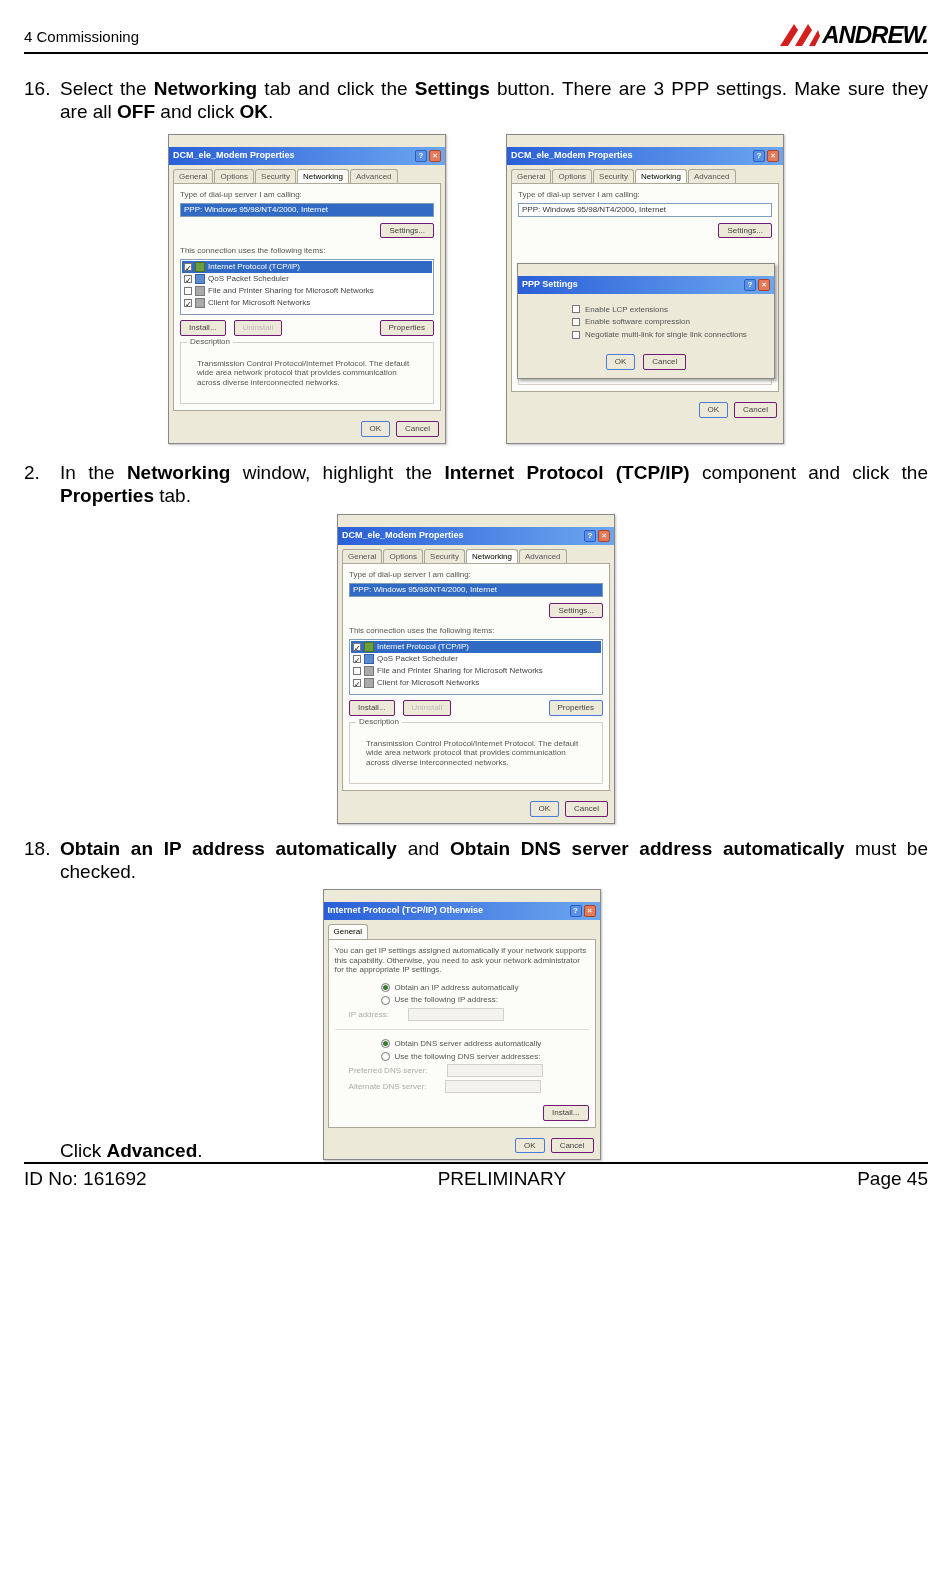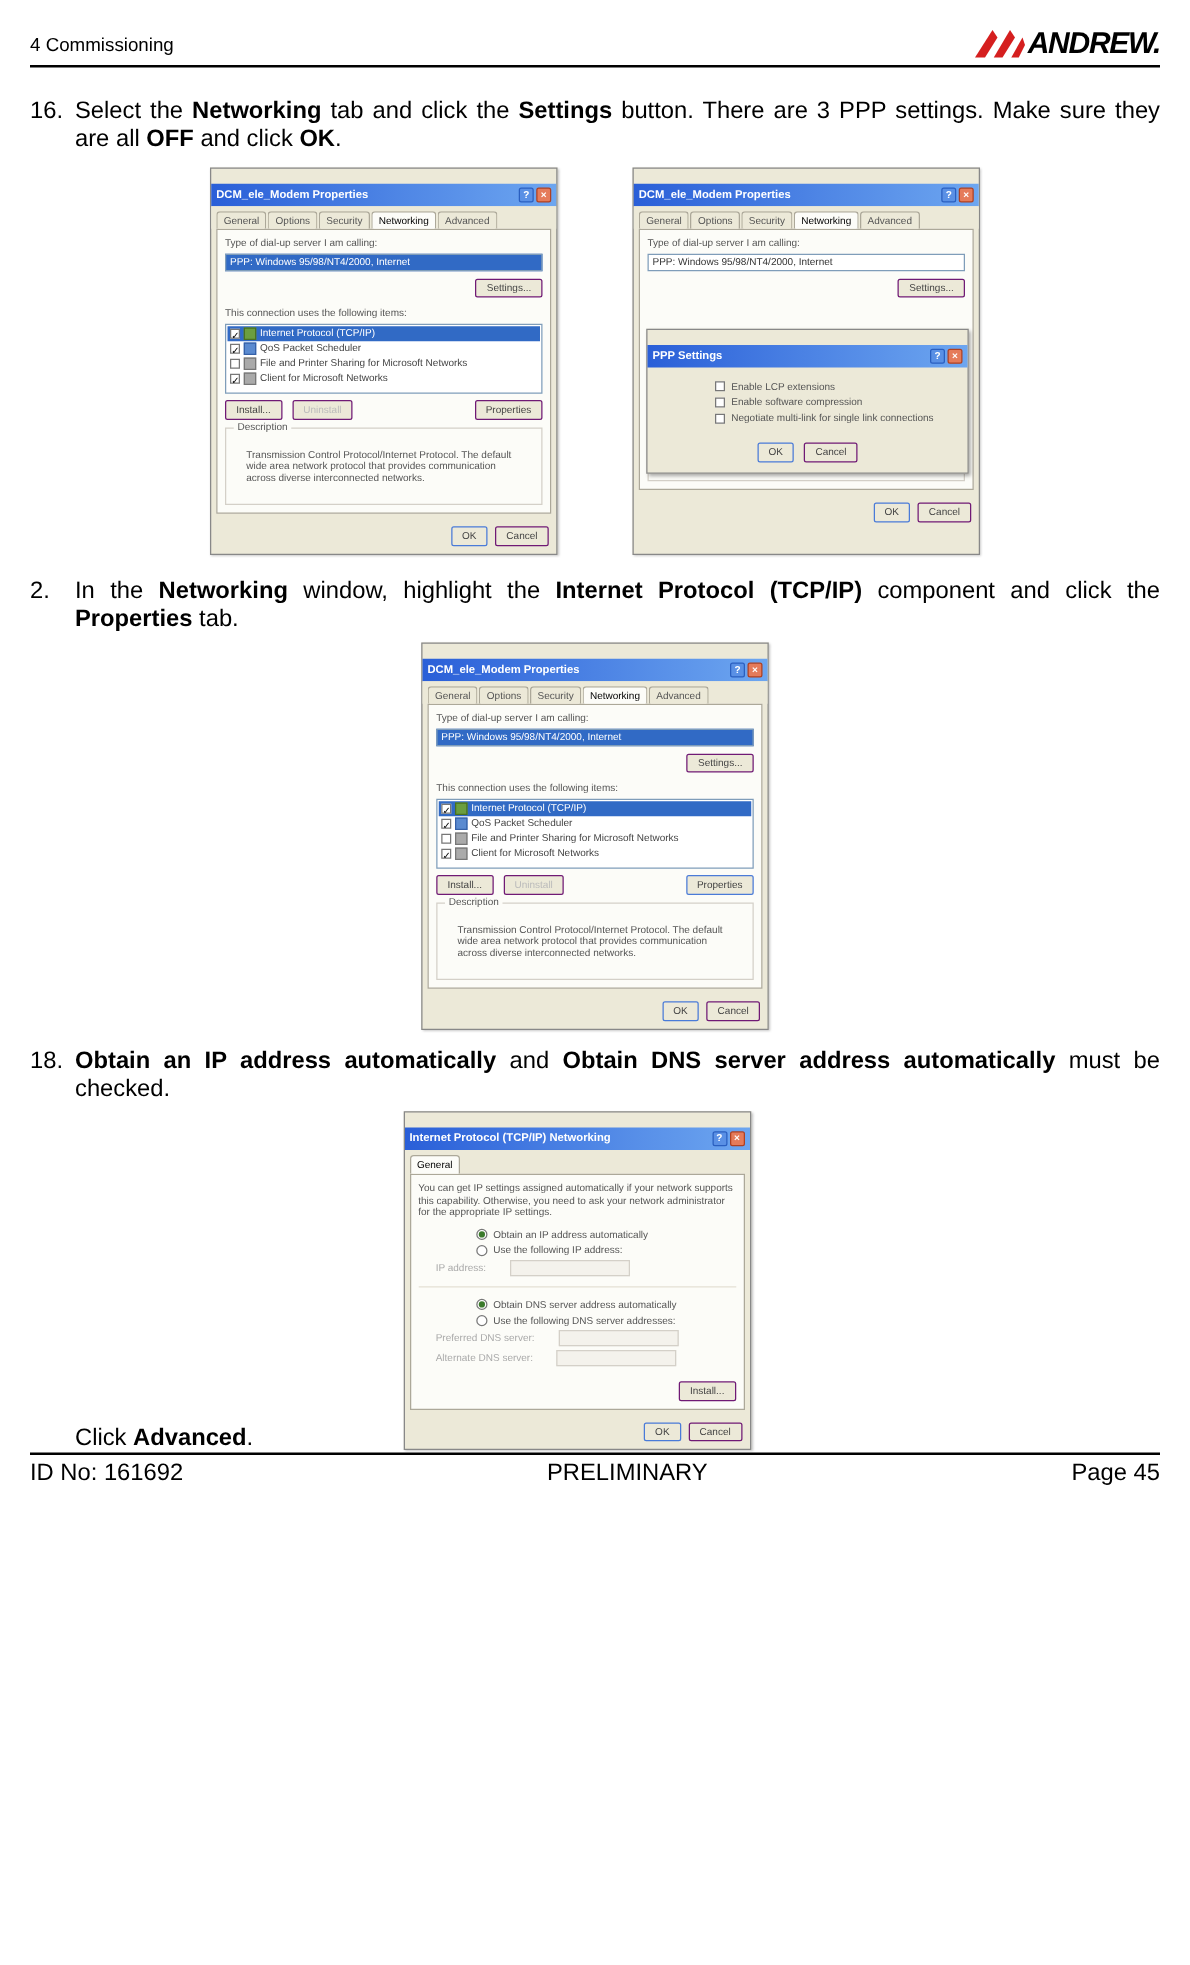--- a/index.html
+++ b/index.html
@@ -405,21 +405,21 @@
 
   <div class="step">
     <div class="step-num">18.</div>
     <div class="step-body"><b>Obtain an IP address automatically</b> and <b>Obtain DNS server address automatically</b> must be checked.</div>
   </div>
 
   <div class="click-adv-row">
     <div style="padding-left:36px; font-size:19px;">Click <b>Advanced</b>.</div>
     <div class="dlg" style="margin-bottom:2px;">
       <div class="dlg-title">
-        <span>Internet Protocol (TCP/IP) Networking</span>
+        <span>Internet Protocol (TCP/IP) Otherwise</span>
         <span class="dlg-ctrls">
           <span class="dlg-ctrl help">?</span>
           <span class="dlg-ctrl">×</span>
         </span>
       </div>
       <div class="dlg-tabs">
         <div class="dlg-tab active">General</div>
       </div>
       <div class="dlg-body">
         <div class="desc" style="margin-bottom:8px;">You can get IP settings assigned automatically if your network supports this capability. Otherwise, you need to ask your network administrator for the appropriate IP settings.</div>

